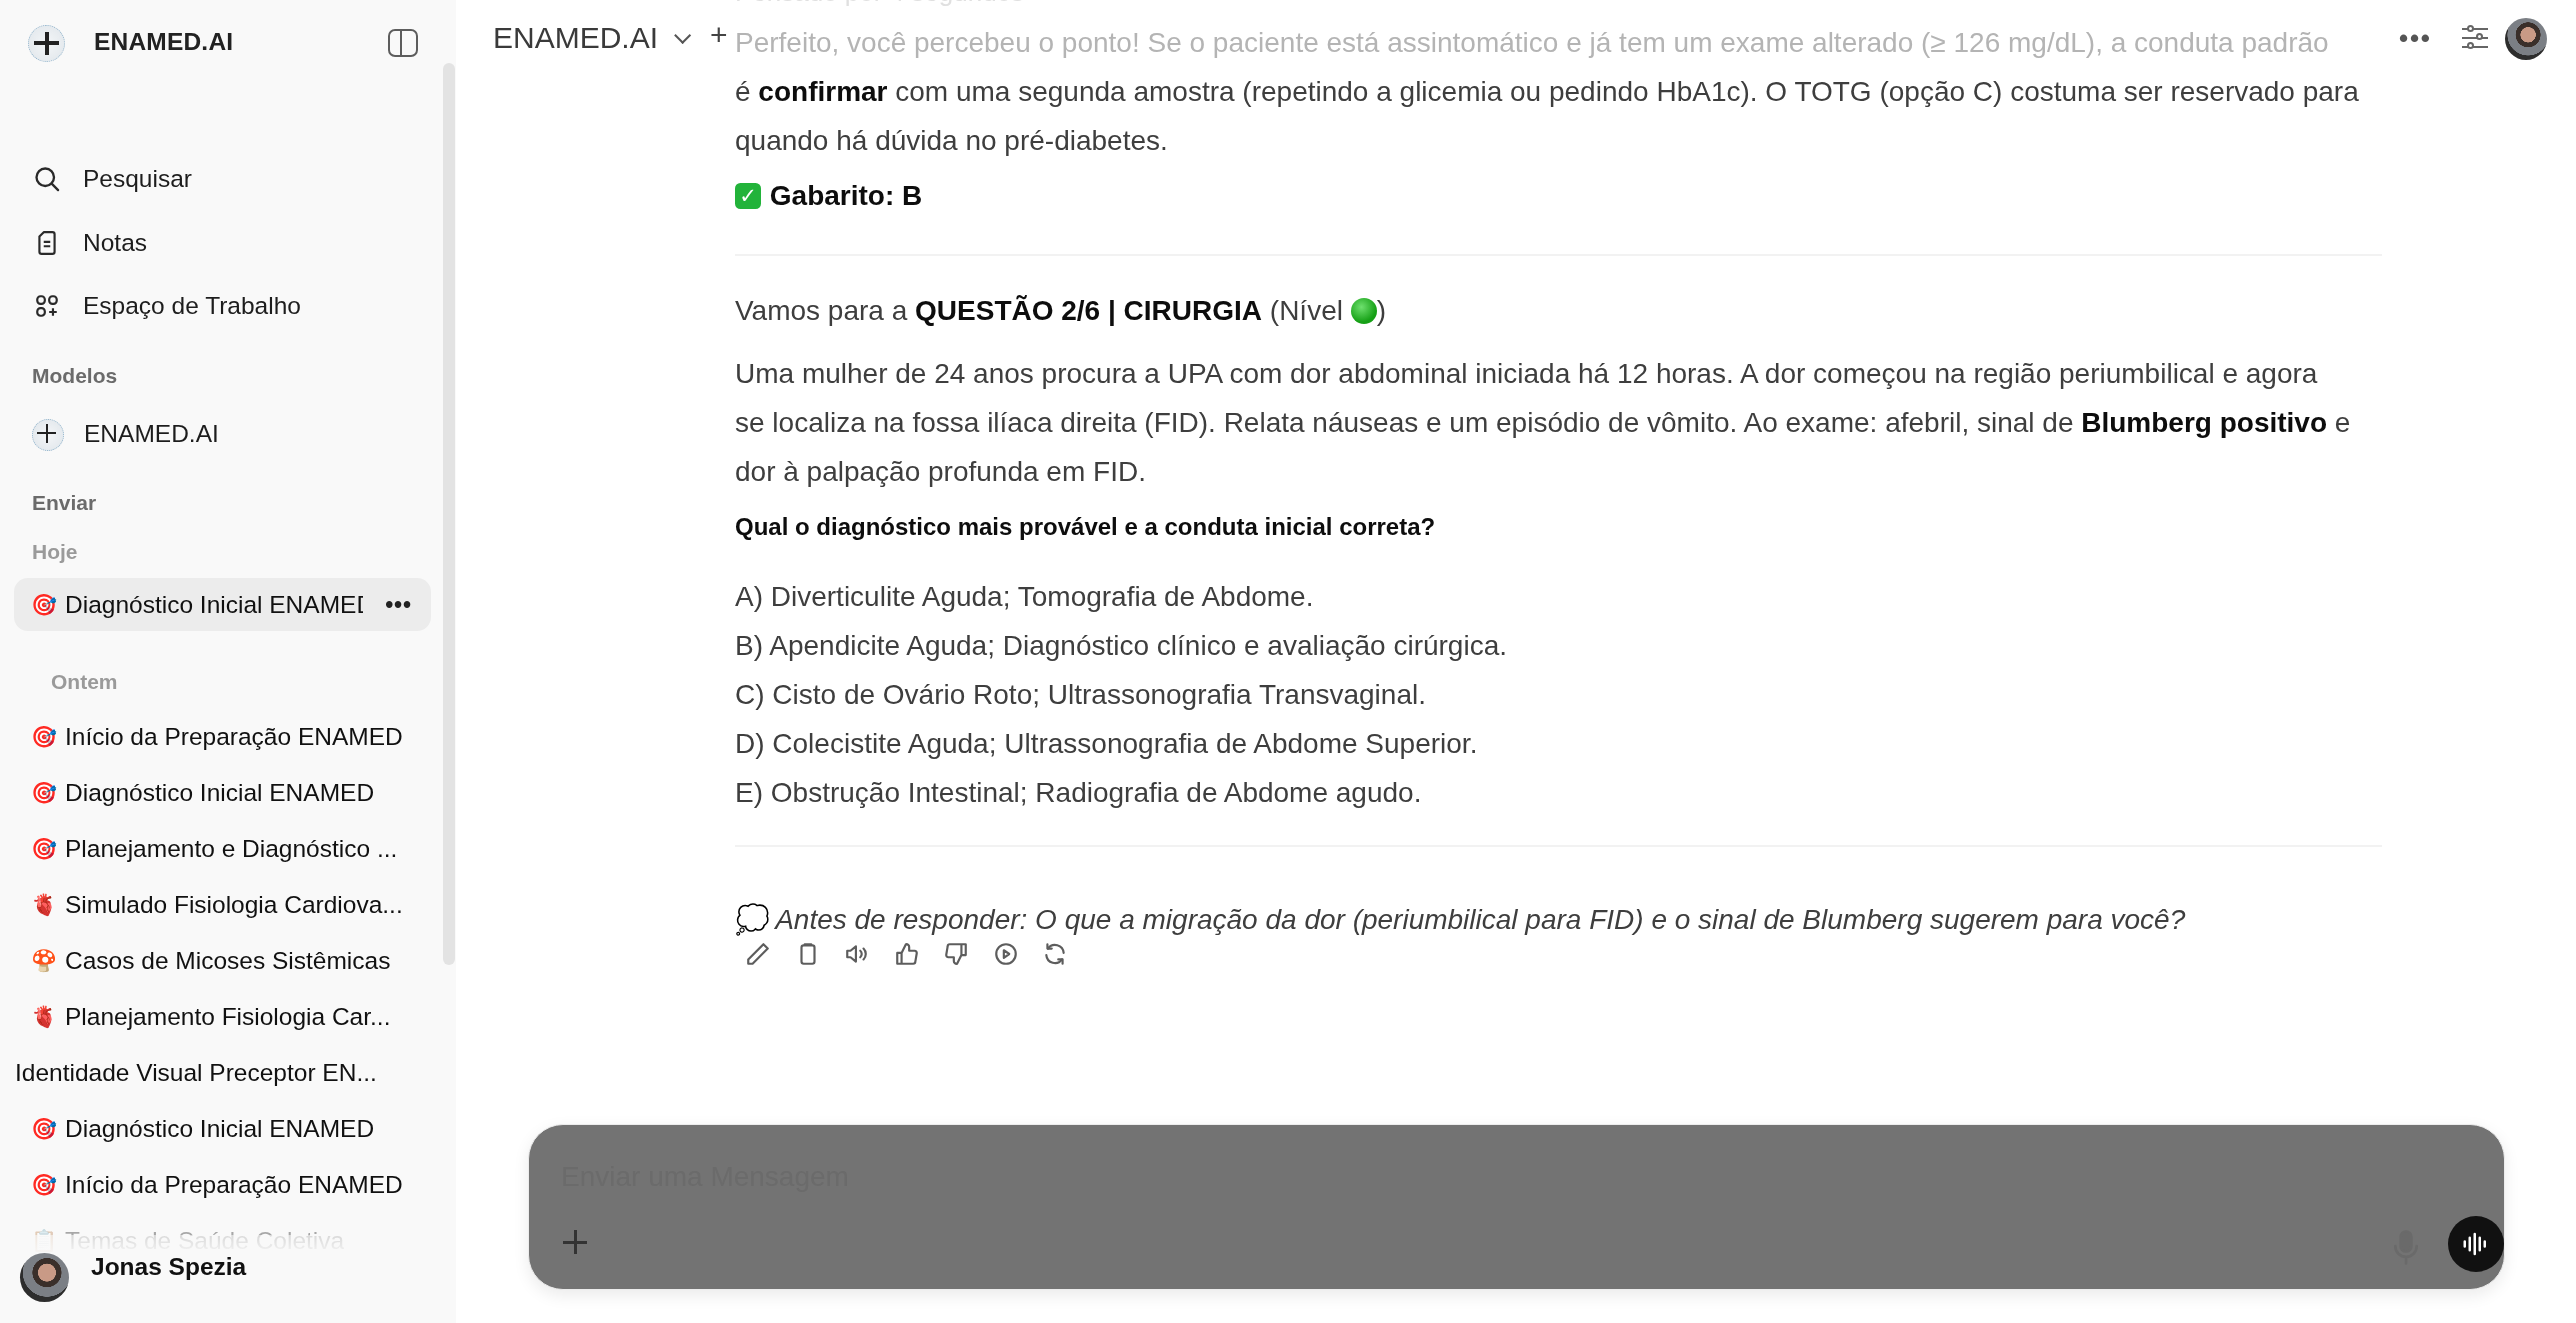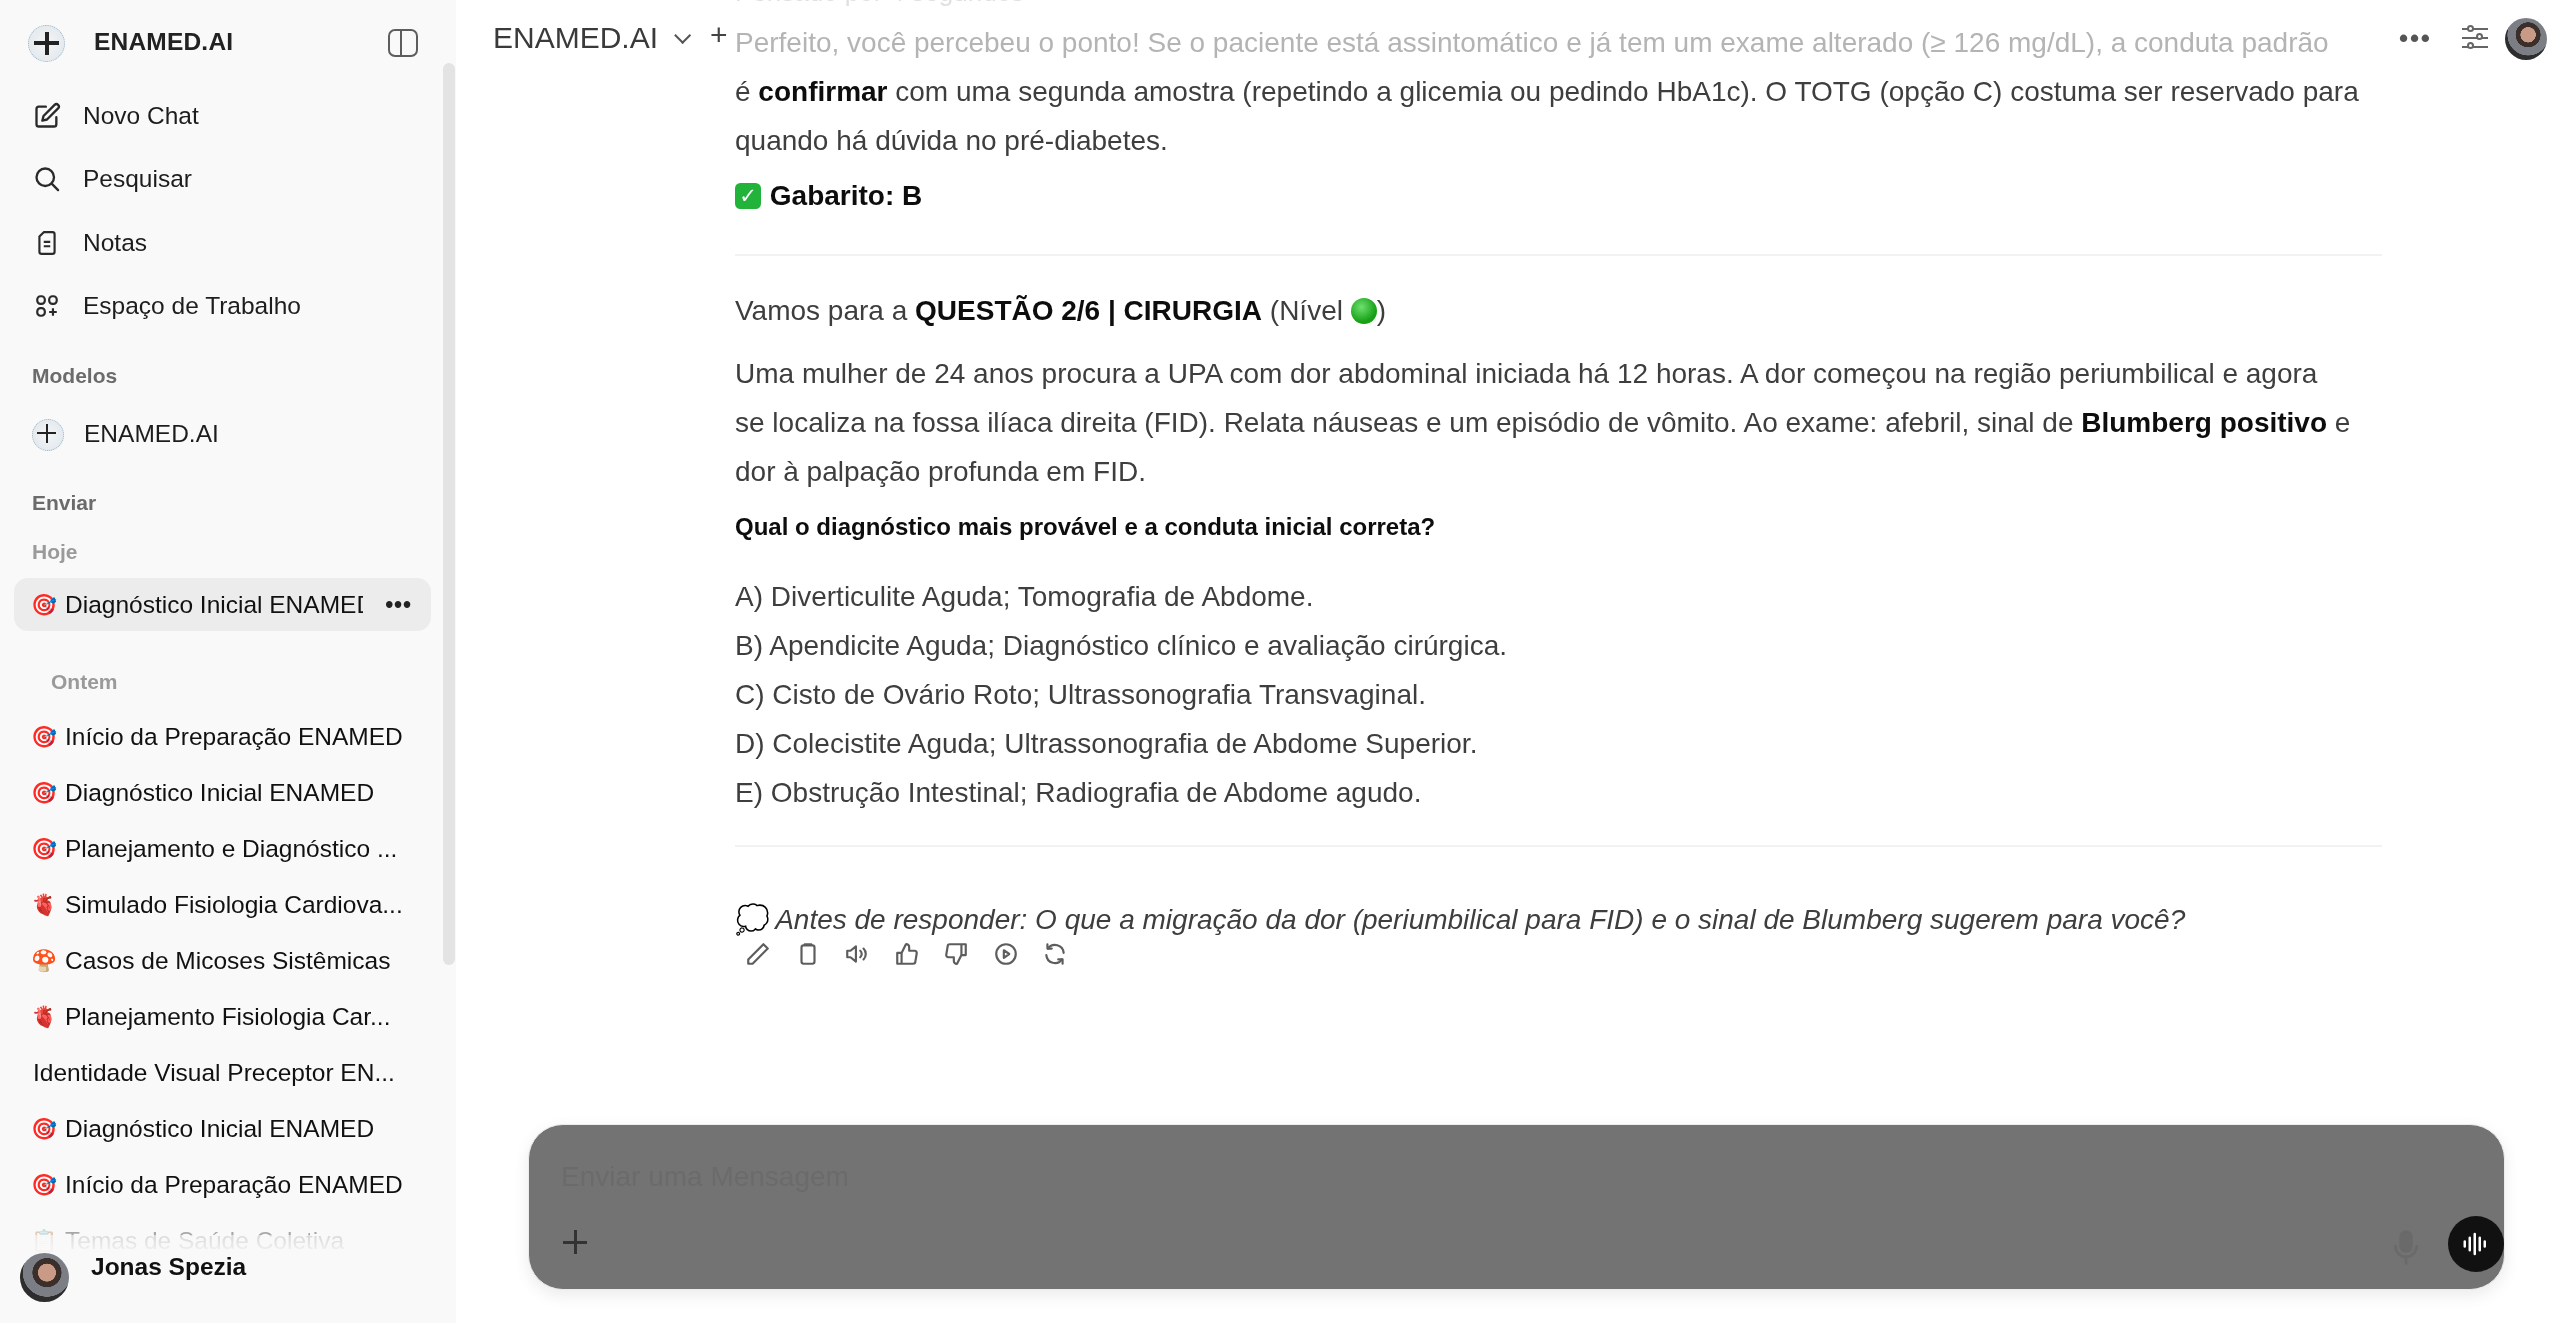--- a/index.html
+++ b/index.html
@@ -28,21 +28,21 @@
   .model-item .mlogo { position: absolute; left: 17.5px; top: 10.5px; width: 32px; height: 32px; border-radius: 50%;
           border: 1.8px dotted #8fb3cc; background: radial-gradient(circle, #f4f6f8 0%, #dfe5ea 100%); }
   .model-item .mlogo::before { content: ""; position: absolute; left: 13px; top: 4.4px; width: 2.6px; height: 19px; background: #222; }
   .model-item .mlogo::after { content: ""; position: absolute; left: 4.4px; top: 12.3px; width: 19px; height: 2.6px; background: #222; }
   .model-item .lbl { position: absolute; left: 70px; top: 12.3px; font-size: 24.5px; color: #1d1d1d; }
 
   .chat-item { position: absolute; left: 14px; width: 417px; height: 53px; border-radius: 14px; display: flex; align-items: center; }
   .chat-item.active { background: #ececec; }
   .chat-item .emoji { position: absolute; left: 17.5px; font-size: 21px; width: 26px; text-align: center; }
   .chat-item .txt { position: absolute; left: 51px; font-size: 24.5px; color: #111; white-space: nowrap; overflow: hidden; }
-  .chat-item .txt.noemoji { left: 19px; }
+  .chat-item .txt.noemoji { left: 1px; }
   .chat-item .dots { position: absolute; right: 19px; top: 14px; font-size: 23px; font-weight: 700; color: #222; letter-spacing: 0.9px; }
   .fade-item { opacity: 0.35; }
   .scrollbar { position: absolute; left: 443px; top: 63px; width: 12.3px; height: 902px; background: #e3e3e3; border-radius: 6.1px; }
 
   .sb-user { position: absolute; left: 0; top: 1235px; width: 443px; height: 88px; background: linear-gradient(to bottom, rgba(249,249,249,0.6), #f9f9f9 25%); }
   .avatar { position: absolute; border-radius: 50%; overflow: hidden;
             background: radial-gradient(circle at 55% 40%, #c99a86 0 22%, #3a2f2a 23% 36%, #7b7f85 37% 60%, #2d2d2d 61%); }
   .sb-user .avatar { left: 20px; top: 17.5px; width: 49px; height: 49px; }
   .sb-user .name { position: absolute; left: 91px; top: 18px; font-size: 24.5px; font-weight: 700; color: #111; }
 
@@ -89,29 +89,20 @@
 </head>
 <body>
 
 <aside class="sidebar">
   <div class="sb-head">
     <div class="logo"></div>
     <div class="sb-title">ENAMED.AI</div>
     <div class="sb-toggle"></div>
   </div>
 
-  <div class="menu-item" style="top:89px;">
-    <span class="ico">
-      <svg width="28" height="28" viewBox="0 0 24 24" fill="none" stroke="#2a2a2a" stroke-width="2" stroke-linecap="round" stroke-linejoin="round">
-          <path d="M11 4H5a2 2 0 0 0-2 2v13a2 2 0 0 0 2 2h13a2 2 0 0 0 2-2v-6"></path>
-          <path d="M18.5 2.5a2.1 2.1 0 0 1 3 3L12 15l-4 1 1-4z"></path>
-        </svg>
-    </span>
-    <span class="lbl">Novo Chat</span>
-  </div>
   <div class="menu-item" style="top:152px;">
     <span class="ico">
       <svg width="28" height="28" viewBox="0 0 24 24" fill="none" stroke="#2a2a2a" stroke-width="2" stroke-linecap="round">
           <circle cx="10.5" cy="10.5" r="7.5"></circle>
           <path d="M16 16l5.5 5.5"></path>
         </svg>
     </span>
     <span class="lbl">Pesquisar</span>
   </div>
   <div class="menu-item" style="top:216px;">

